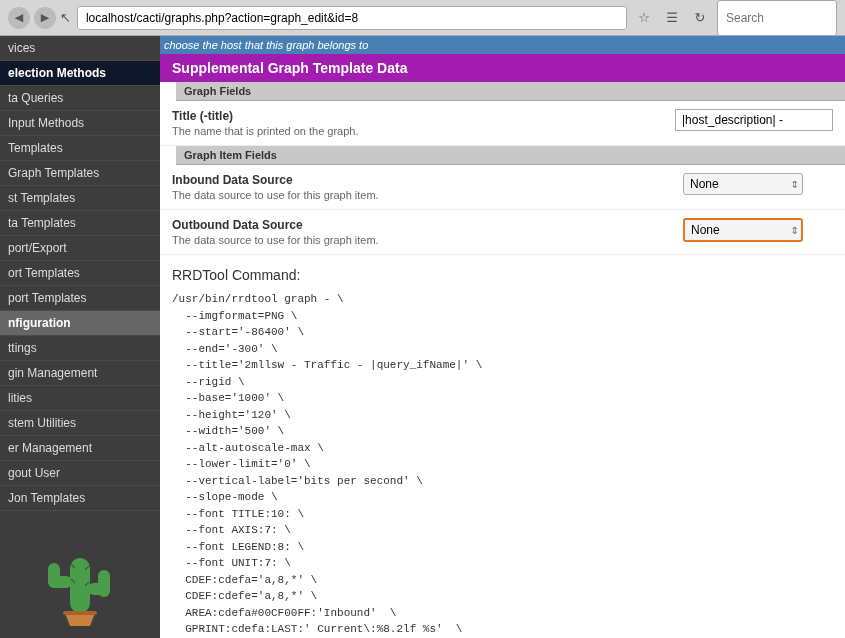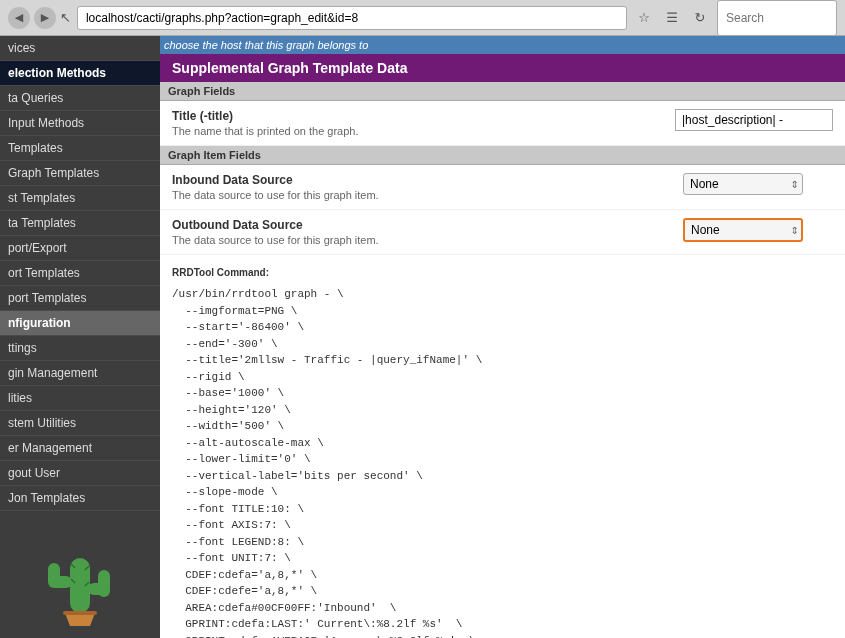--- a/index.html
+++ b/index.html
@@ -68,34 +68,35 @@
 
     
     .main-content {
       flex: 1;
       background: #fff;
       overflow-y: auto;
       padding: 0;
     }
 
     .page-header {
-      background: #701a75;
+      background: #a21caf;
       color: white;
       font-size: 14px;
       font-weight: bold;
       padding: 6px 12px;
     }
 
     .section-header {
       background: #c8c8c8;
       color: #333;
       font-size: 11px;
       font-weight: bold;
       padding: 3px 8px;
       border-bottom: 1px solid #aaa;
+      margin-left: 16px;
     }
 
     .field-row {
       display: flex;
       align-items: flex-start;
       padding: 8px 12px;
       border-bottom: 1px solid #eee;
       gap: 10px;
     }
     .field-info { flex: 1; }
@@ -125,21 +126,21 @@
       right: 4px;
       top: 50%;
       transform: translateY(-50%);
       font-size: 10px;
       color: #666;
       pointer-events: none;
     }
     .select-ctrl.orange-border { border: 2px solid #e87722; }
 
     .rrdtool-section { padding: 12px; }
-    .rrdtool-title { font-size: 10px; font-weight: bold; color: #333; margin-bottom: 8px; }
+    .rrdtool-title { font-size: 14px; font-weight: normal; color: #333; margin-bottom: 8px; }
     .rrdtool-code {
       font-family: 'Courier New', Courier, monospace;
       font-size: 11px;
       color: #333;
       line-height: 1.5;
       white-space: pre;
       background: #fff;
     }
 
     

